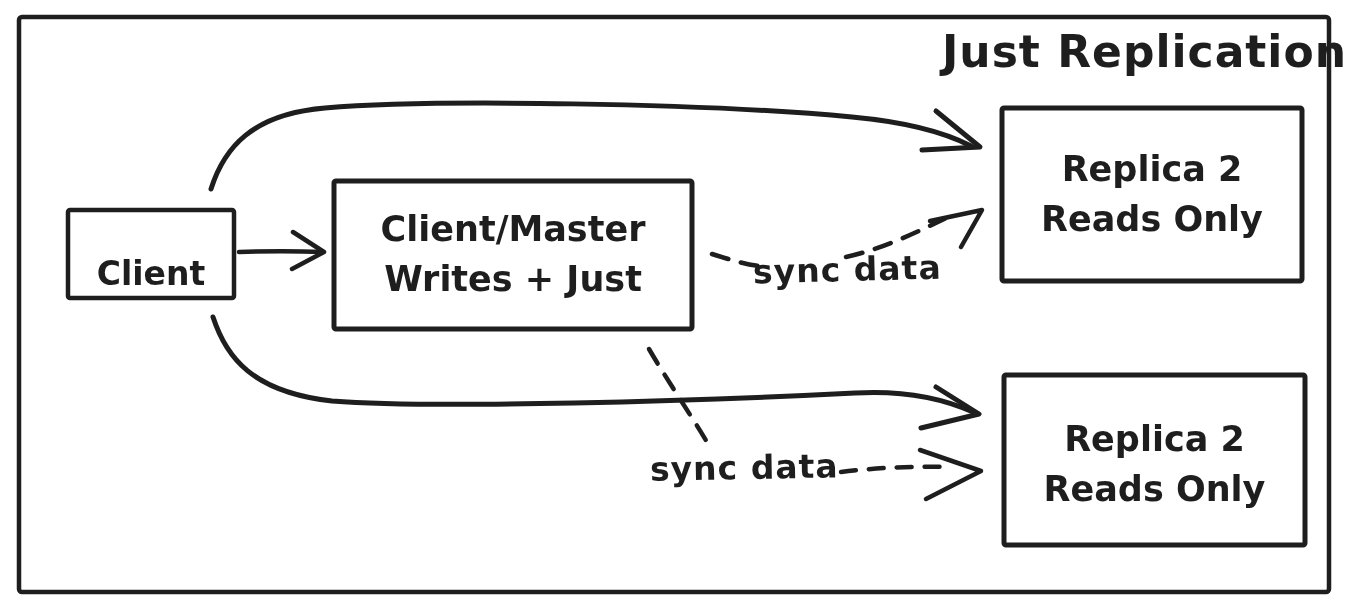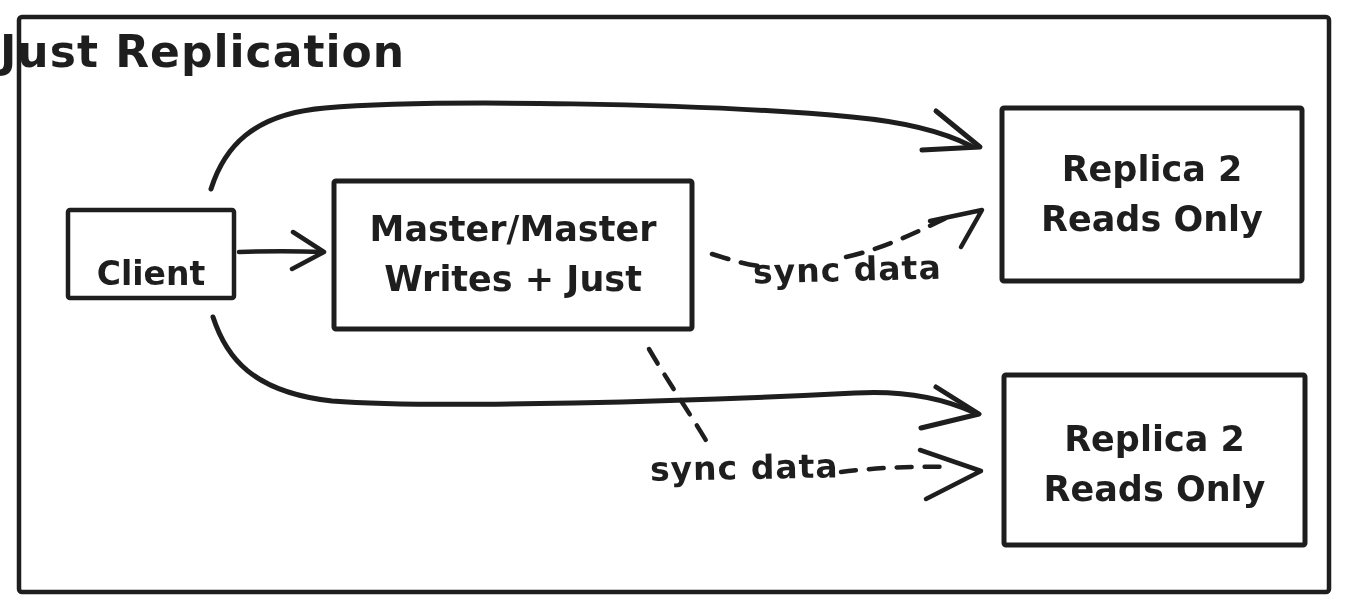--- a/index.html
+++ b/index.html
@@ -25,21 +25,21 @@
   .label {
     position: absolute;
     color: #1e1e1e;
     font-weight: 600;
     white-space: nowrap;
   }
   .diagram-title {
     left: 0;
     right: 0;
     top: 26px;
-    text-align: left;
+    text-align: right;
     font-size: 44px;
     letter-spacing: 1px;
   }
   .node-label {
     display: flex;
     flex-direction: column;
     align-items: center;
     justify-content: center;
     text-align: center;
     line-height: 1.42;
@@ -122,21 +122,21 @@
     </g>
   </svg>
 
   <div class="label diagram-title">Just Replication</div>
 
   <div class="label node-label client">
     <span>Client</span>
   </div>
 
   <div class="label node-label leader">
-    <span>Master/Master</span>
+    <span>Client/Master</span>
     <span>Writes + Just</span>
   </div>
 
   <div class="label node-label replica1">
     <span>Replica 2</span>
     <span>Reads Only</span>
   </div>
 
   <div class="label node-label replica2">
     <span>Replica 2</span>

